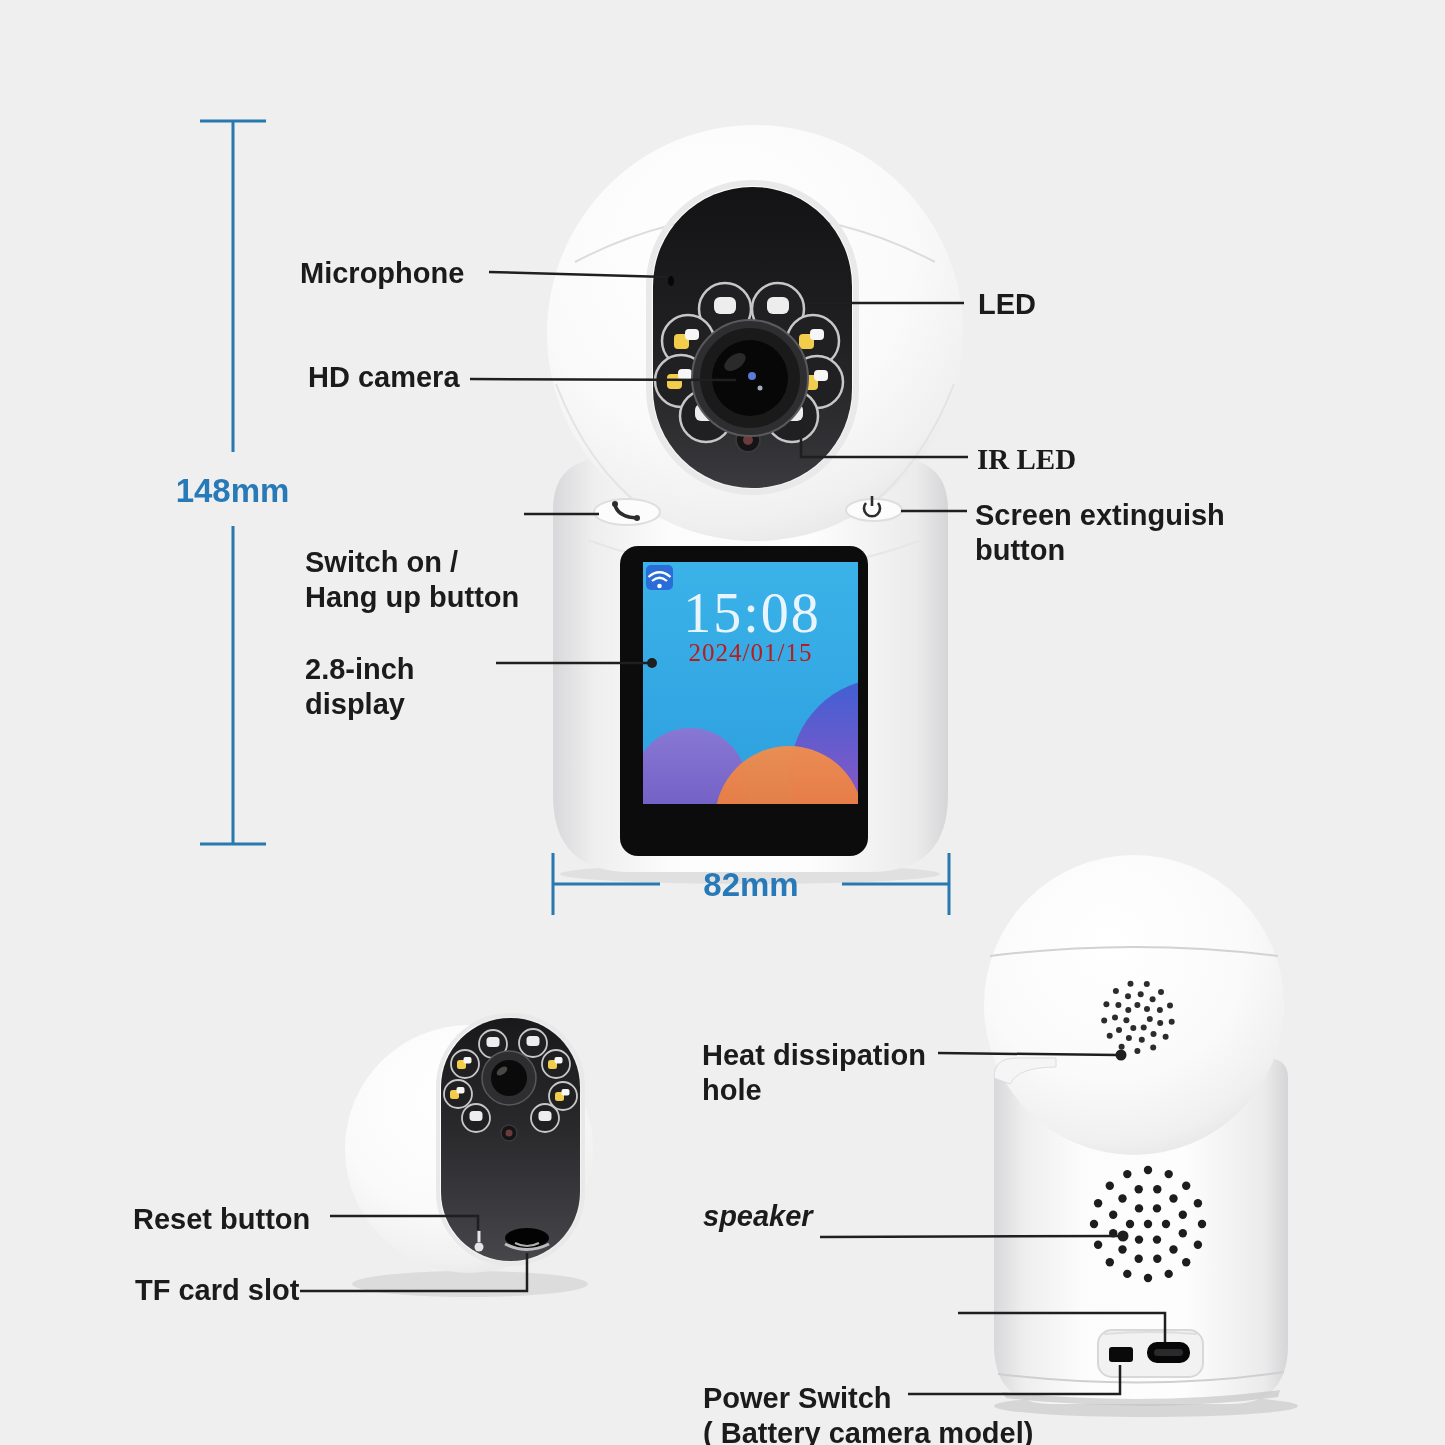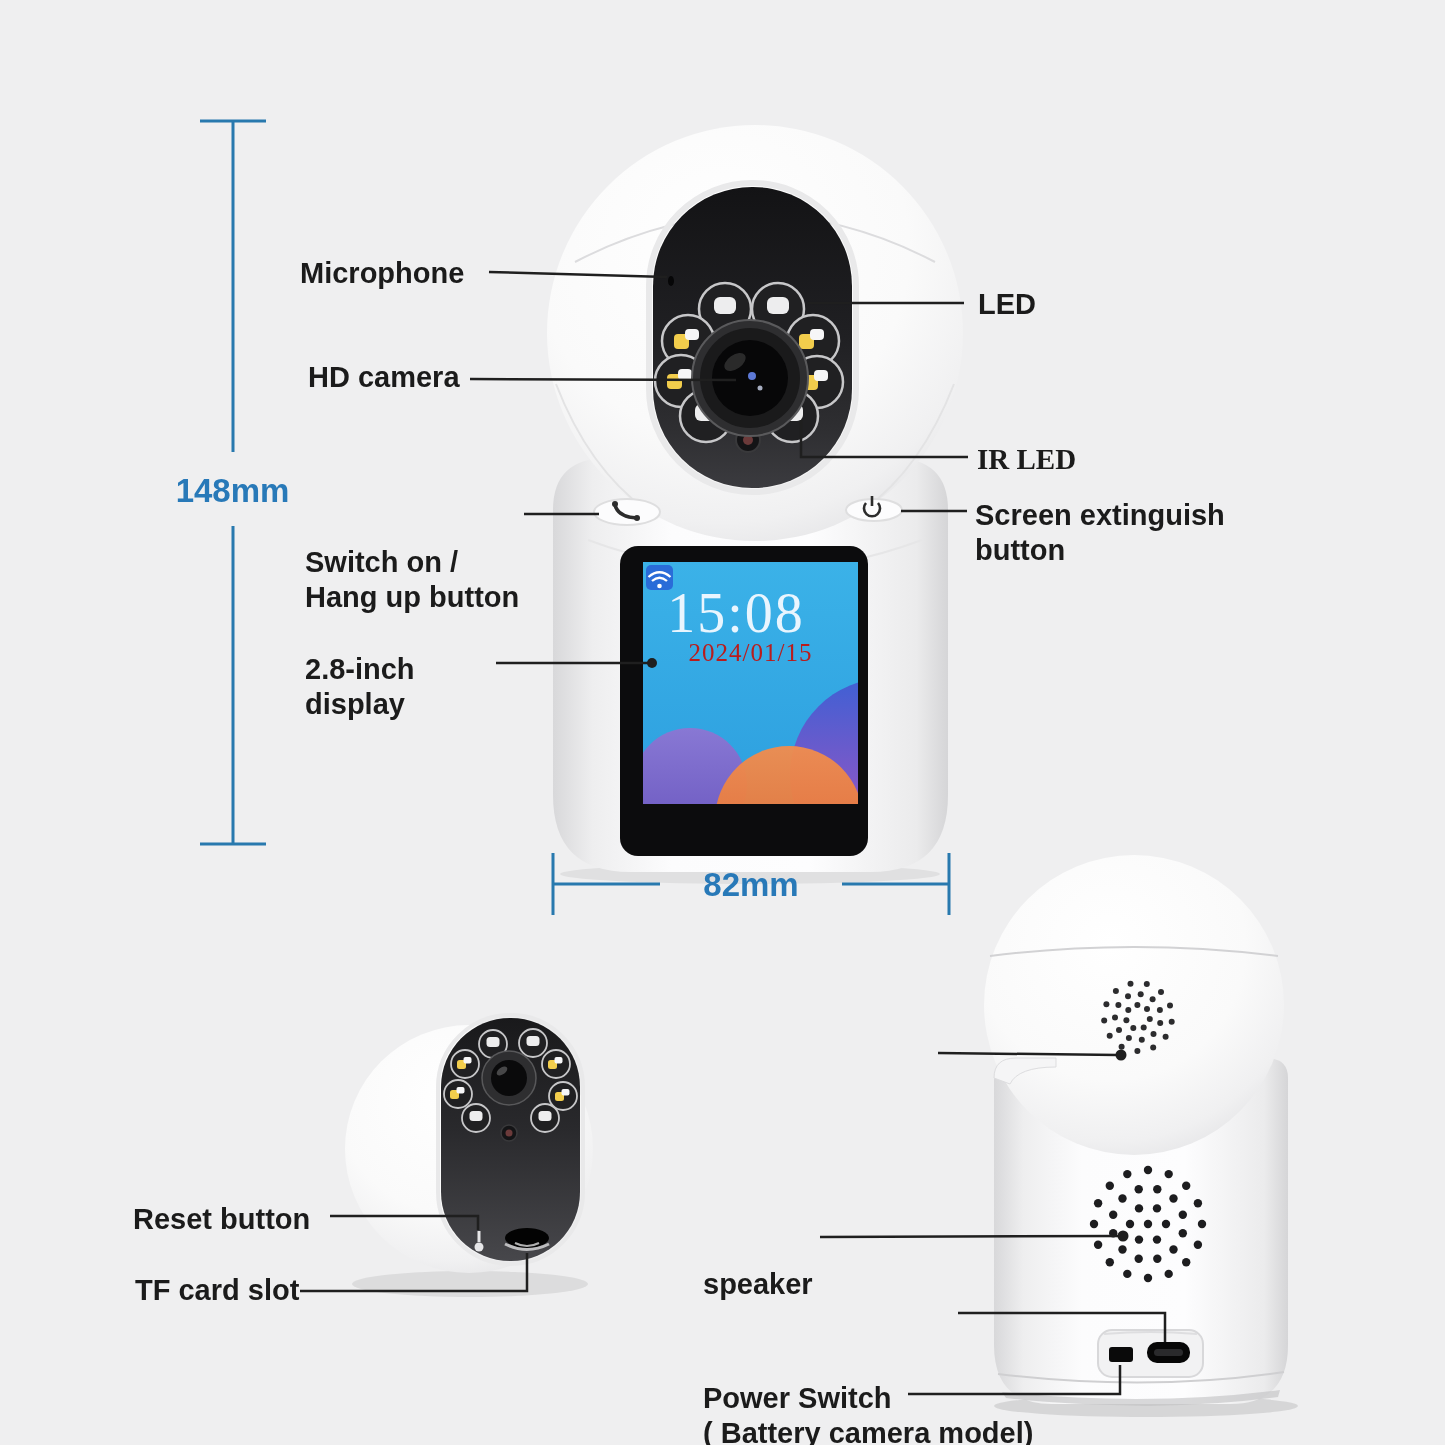--- a/index.html
+++ b/index.html
@@ -27,21 +27,21 @@
     position:absolute;
     font-size:33px;font-weight:bold;
     color:#2879b8;
     text-align:center;
   }
   .screen-time{
     position:absolute;left:643px;top:585px;width:186px;
     text-align:center;
     font-family:"Liberation Serif", serif;
     font-size:56px;letter-spacing:2px;
-    color:#e9f5fe;line-height:1;
+    color:#e9f5fe;line-height:1;padding-left:16px;
   }
   .screen-date{
     position:absolute;left:643px;top:640px;width:215px;
     text-align:center;
     font-family:"Liberation Serif", serif;
     font-size:25px;letter-spacing:1px;
     color:#b91c1c;line-height:1;
   }
 </style>
 </head>
@@ -389,20 +389,22 @@
   <div class="lbl" style="left:305px;top:652px;">2.8-inch
 display</div>
   <div class="lbl" style="left:978px;top:287px;">LED</div>
   <div class="lbl" style="left:977px;top:442px;font-family:Liberation Serif, serif;">IR LED</div>
   <div class="lbl" style="left:975px;top:498px;">Screen extinguish
 button</div>
 
   <div class="lbl" style="left:133px;top:1202px;">Reset button</div>
   <div class="lbl" style="left:135px;top:1273px;">TF card slot</div>
 
-  <div class="lbl" style="left:703px;top:1267px;">speaker</div>
+  <div class="lbl" style="left:702px;top:1038px;">Heat dissipation
+hole</div>
+  <div class="lbl" style="left:703px;top:1199px;font-style:italic;">speaker</div>
   <div class="lbl" style="left:703px;top:1381px;">Power Switch
 ( Battery camera model)</div>
 
   <div class="screen-time">15:08</div>
   <div class="screen-date">2024/01/15</div>
 
 </div>
 
 </body></html>

